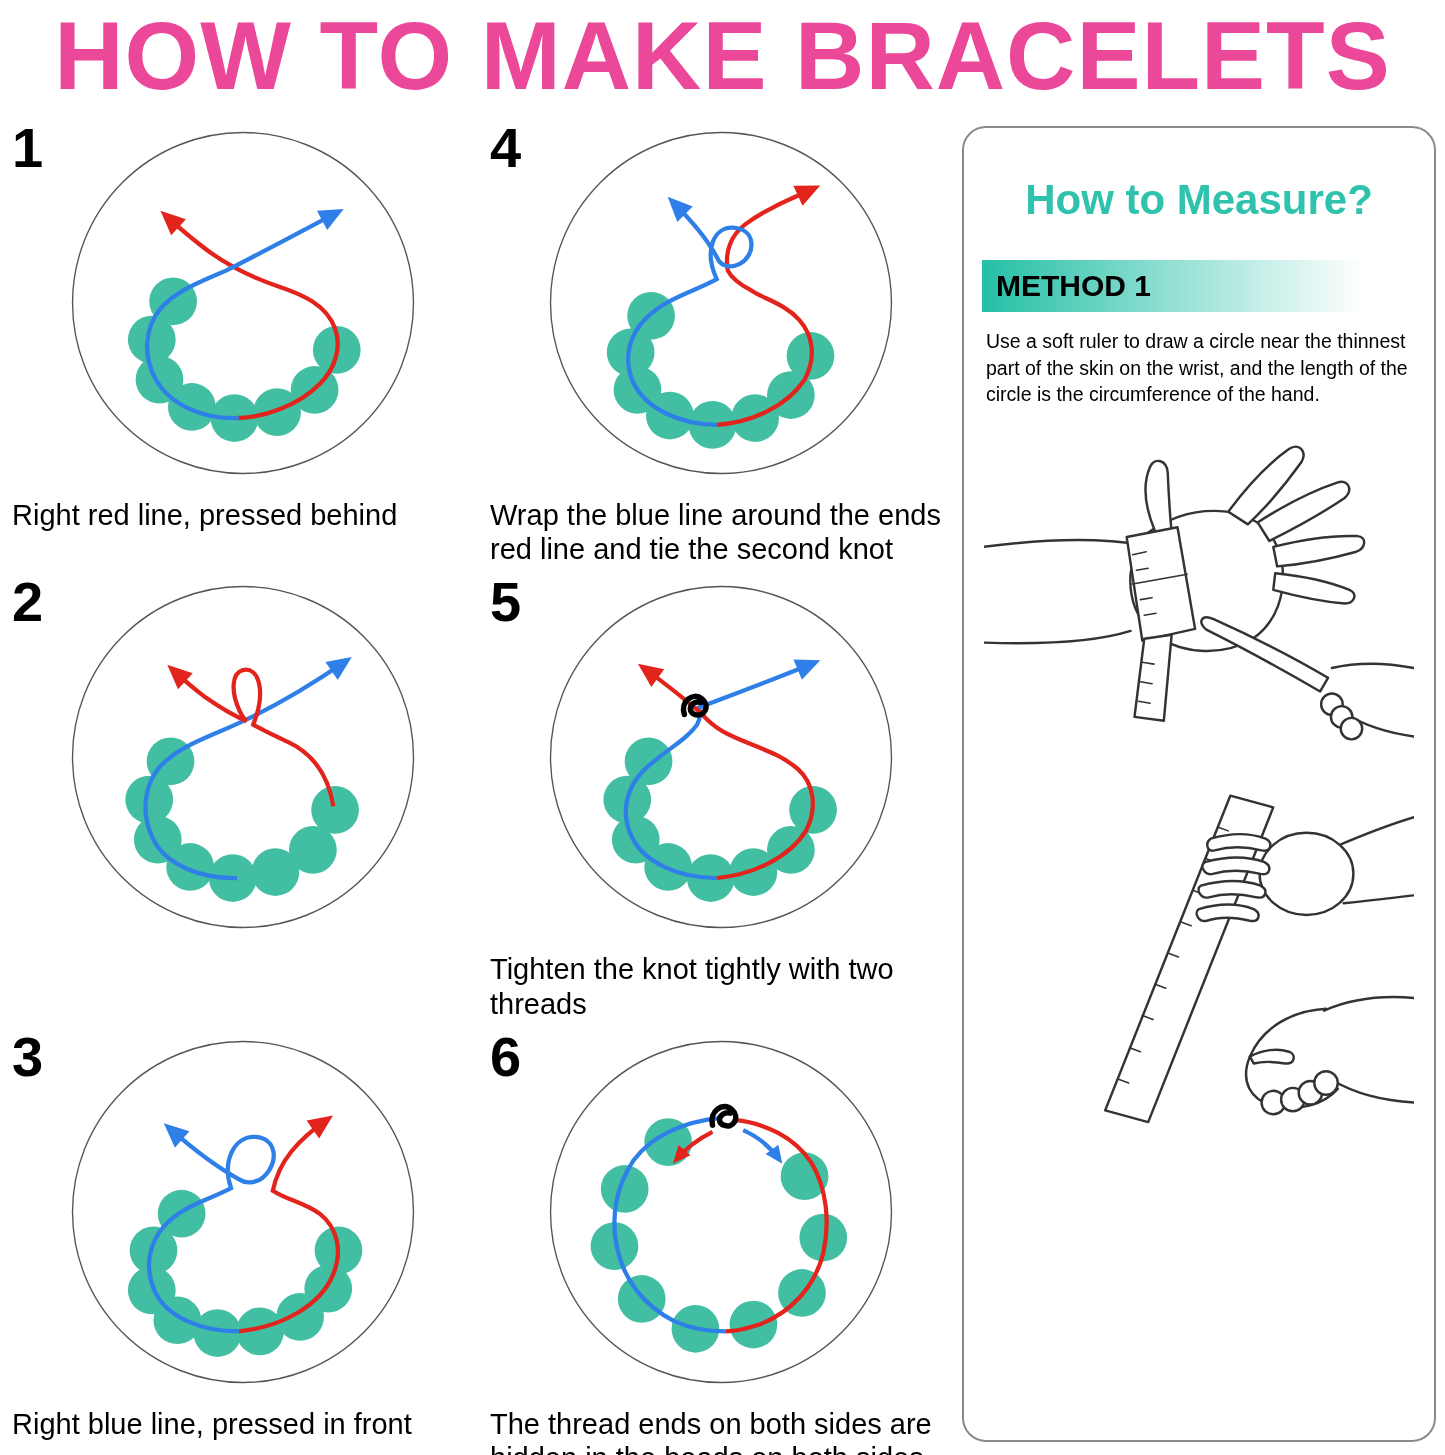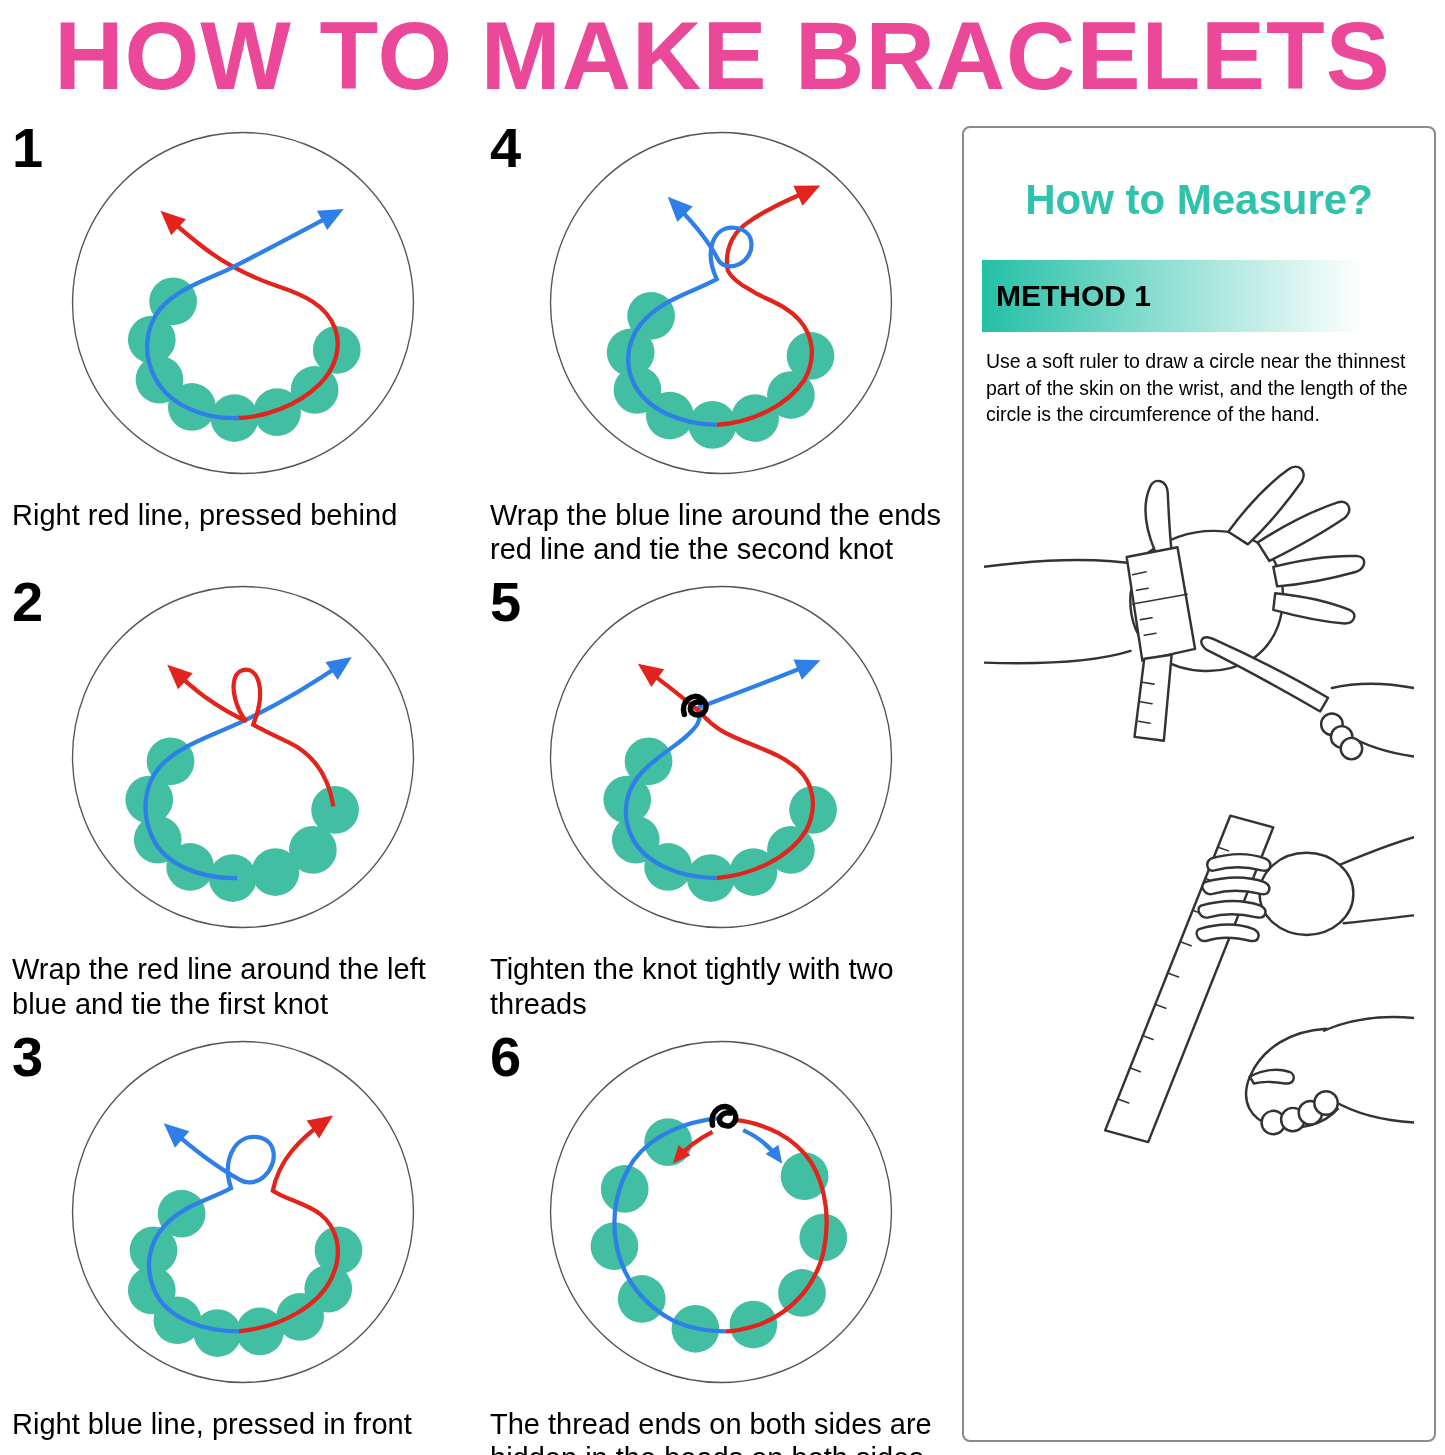--- a/index.html
+++ b/index.html
@@ -9,23 +9,23 @@
          font-size:96px;font-weight:bold;letter-spacing:1px;color:#ec4899;line-height:1.05;}
   .steps{position:absolute;left:8px;top:118px;width:948px;
          display:grid;grid-template-columns:1fr 1fr;grid-auto-rows:min-content;column-gap:8px;row-gap:6px;}
   .step{position:relative;padding-top:6px;}
   .step-number{position:absolute;left:4px;top:2px;font-size:56px;font-weight:bold;line-height:1;}
   .circle-wrap{width:358px;margin:0 auto;}
   .circle-wrap svg{display:block;width:358px;height:358px;}
   .caption{max-width:462px;margin:16px auto 0 auto;text-align:left;
            font-size:29px;line-height:1.18;font-weight:500;}
   .panel{position:absolute;left:962px;top:126px;width:474px;height:1316px;box-sizing:border-box;
-         border:2px solid #8a8a8a;border-radius:8px;background:#fff;padding:22px 18px;}
+         border:2px solid #8a8a8a;border-radius:24px;background:#fff;padding:22px 18px;}
   .panel-title{margin:26px 0 36px 0;text-align:center;font-size:42px;font-weight:bold;color:#2FC2AC;}
-  .method-bar{width:88%;box-sizing:border-box;margin:0 0 16px 0;padding:19px 14px;
+  .method-bar{width:88%;box-sizing:border-box;margin:0 0 16px 0;padding:9px 14px;
               font-size:30px;font-weight:bold;color:#000;
               background:linear-gradient(90deg,#24BFA6 0%,#8FDFD2 48%,#ffffff 100%);}
   .method-text{margin:0 6px 8px 4px;font-size:19.5px;line-height:1.36;}
   .illus{display:block;margin:10px auto 26px auto;}
 </style>
 </head>
 <body>
 
 <svg width="0" height="0" style="position:absolute" aria-hidden="true">
   <defs>
@@ -106,21 +106,20 @@
             <circle cx="148" cy="339" r="28"></circle>
               <circle cx="198" cy="352" r="28"></circle>
               <circle cx="248" cy="345" r="28"></circle>
             <circle cx="292" cy="319" r="28"></circle>
               <circle cx="318" cy="272" r="28"></circle>
           </g>
           <path d="M203,352 C160,353 118,336 104,305 C90,276 94,243 112,222 C135,196 175,185 210,168 C255,147 295,122 330,98" fill="none" stroke="#2E7FE8" stroke-width="5" marker-end="url(#mb)"></path>
           <path d="M316,268 C310,230 290,205 262,192 C245,184 232,178 222,172 C238,132 228,104 210,108 C196,112 196,134 206,156 C209,163 212,166 214,168 C196,160 180,150 166,140 C150,128 140,119 128,108" fill="none" stroke="#E2241D" stroke-width="5" marker-end="url(#mr)"></path>
         </svg>
       </div>
-      <div class="caption">Wrap the red line around the left blue and tie the first knot</div>
     </div>
 
     <div class="step">
       <div class="step-number">5</div>
       <div class="circle-wrap">
         <svg viewBox="0 0 420 420">
           <circle cx="210" cy="210" r="200" fill="#fff" stroke="#555" stroke-width="1.6"></circle>
           <g fill="#42BEA2">
             <circle cx="125" cy="215" r="28"></circle>
               <circle cx="100" cy="260" r="28"></circle>

